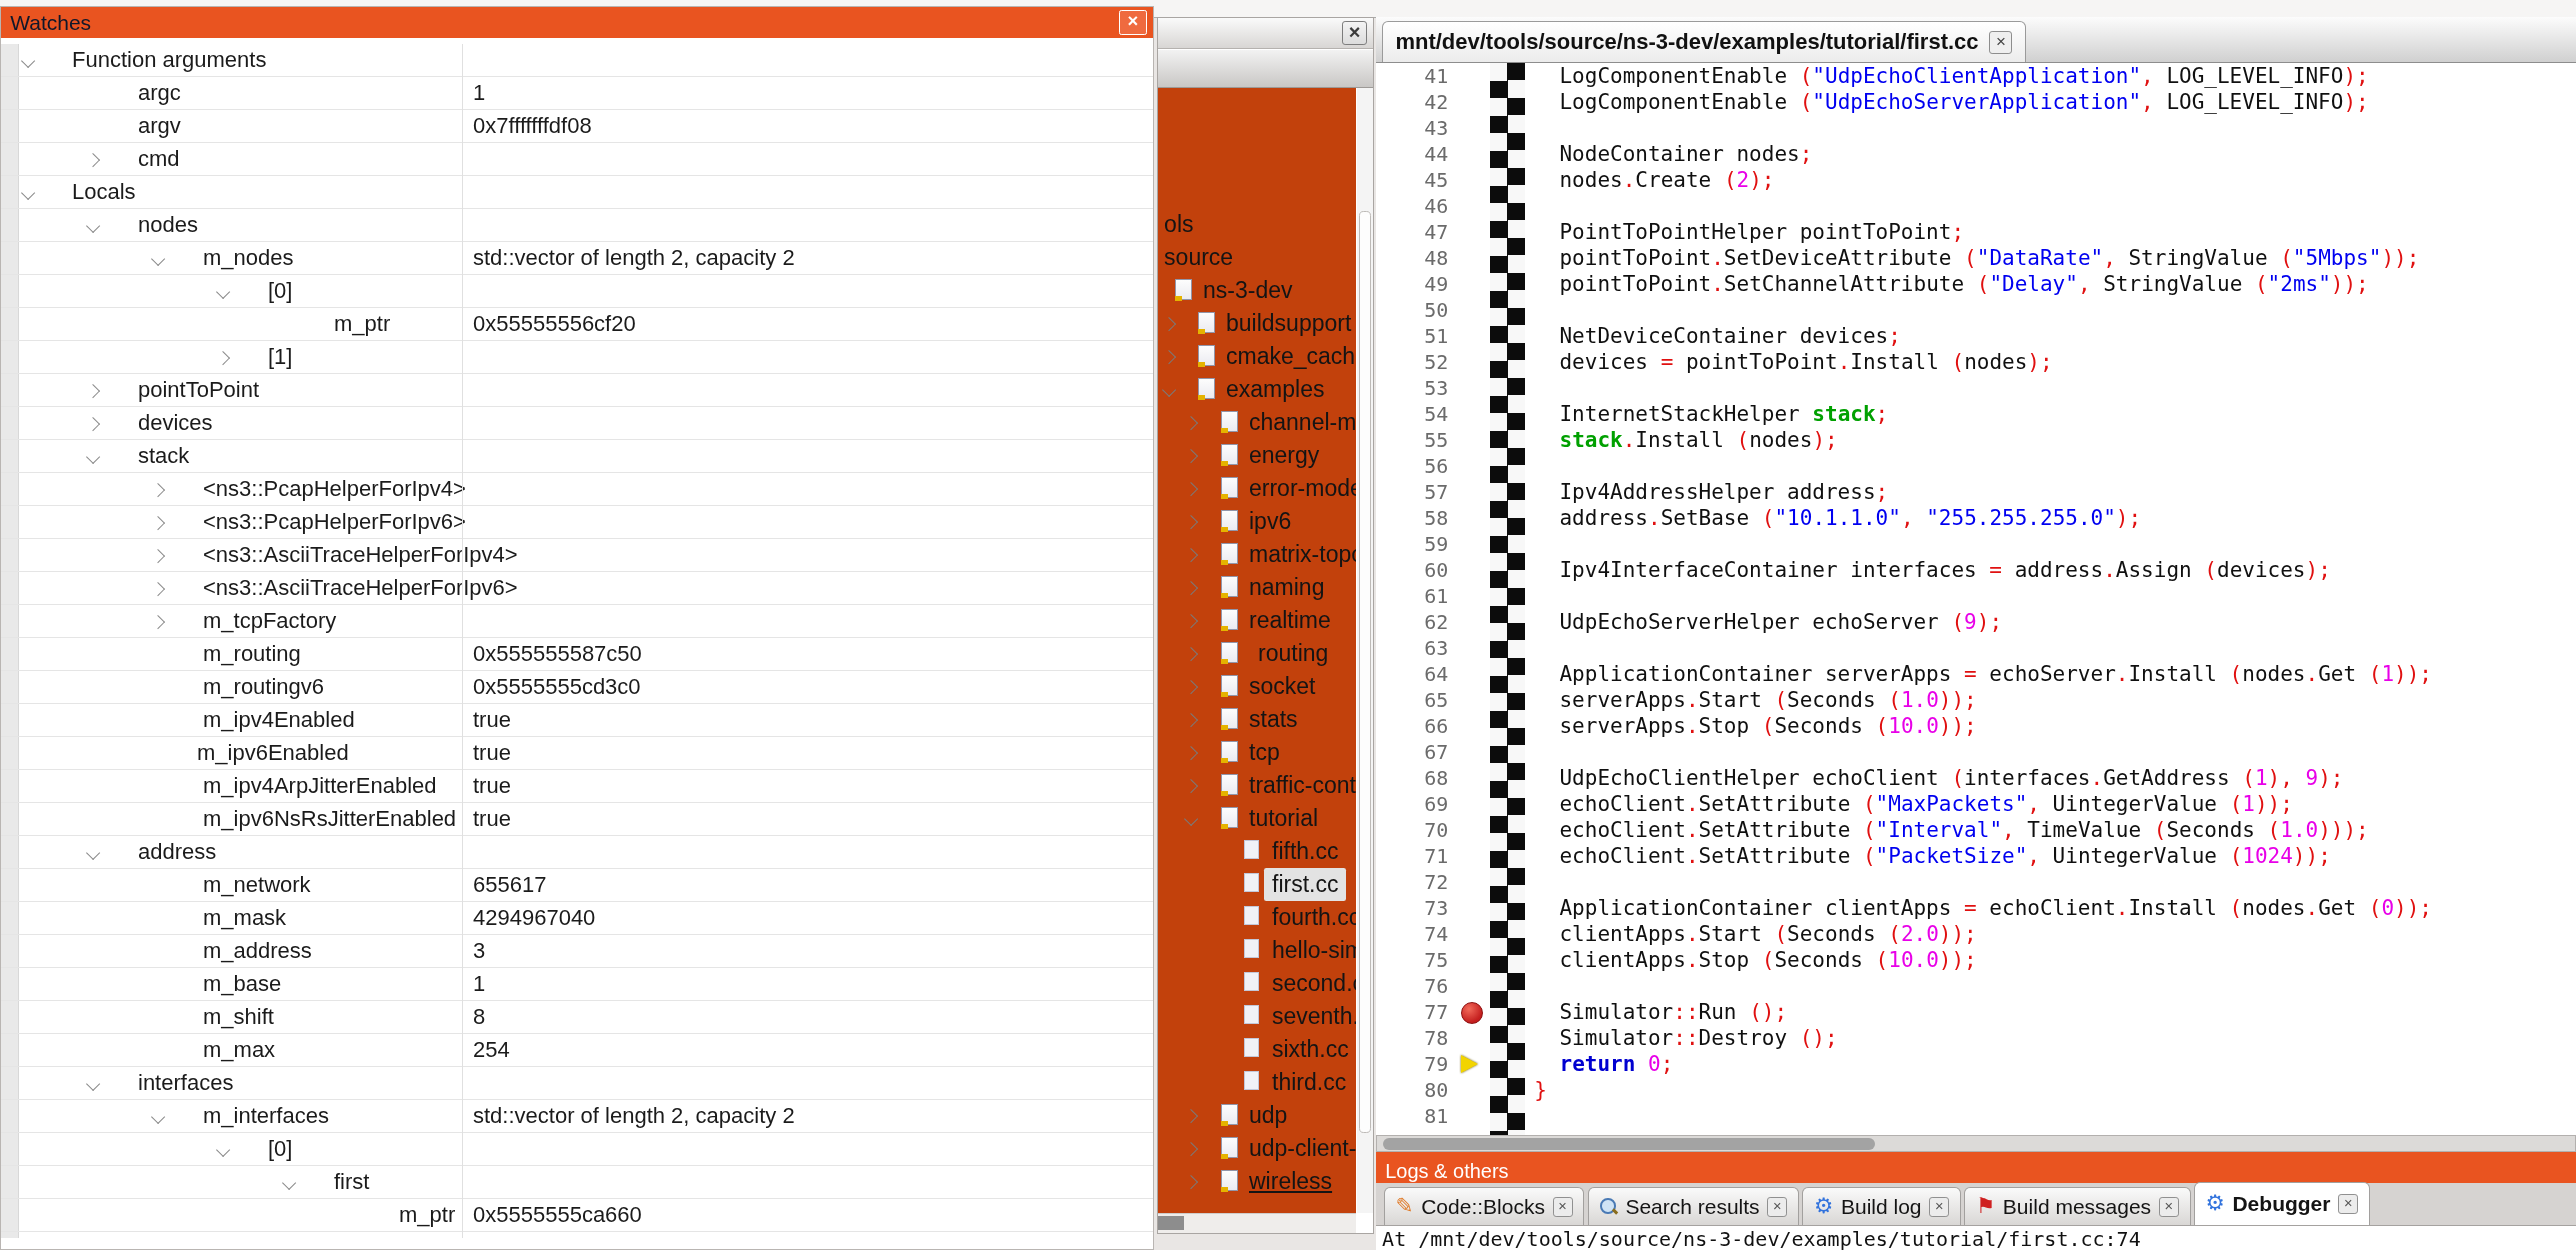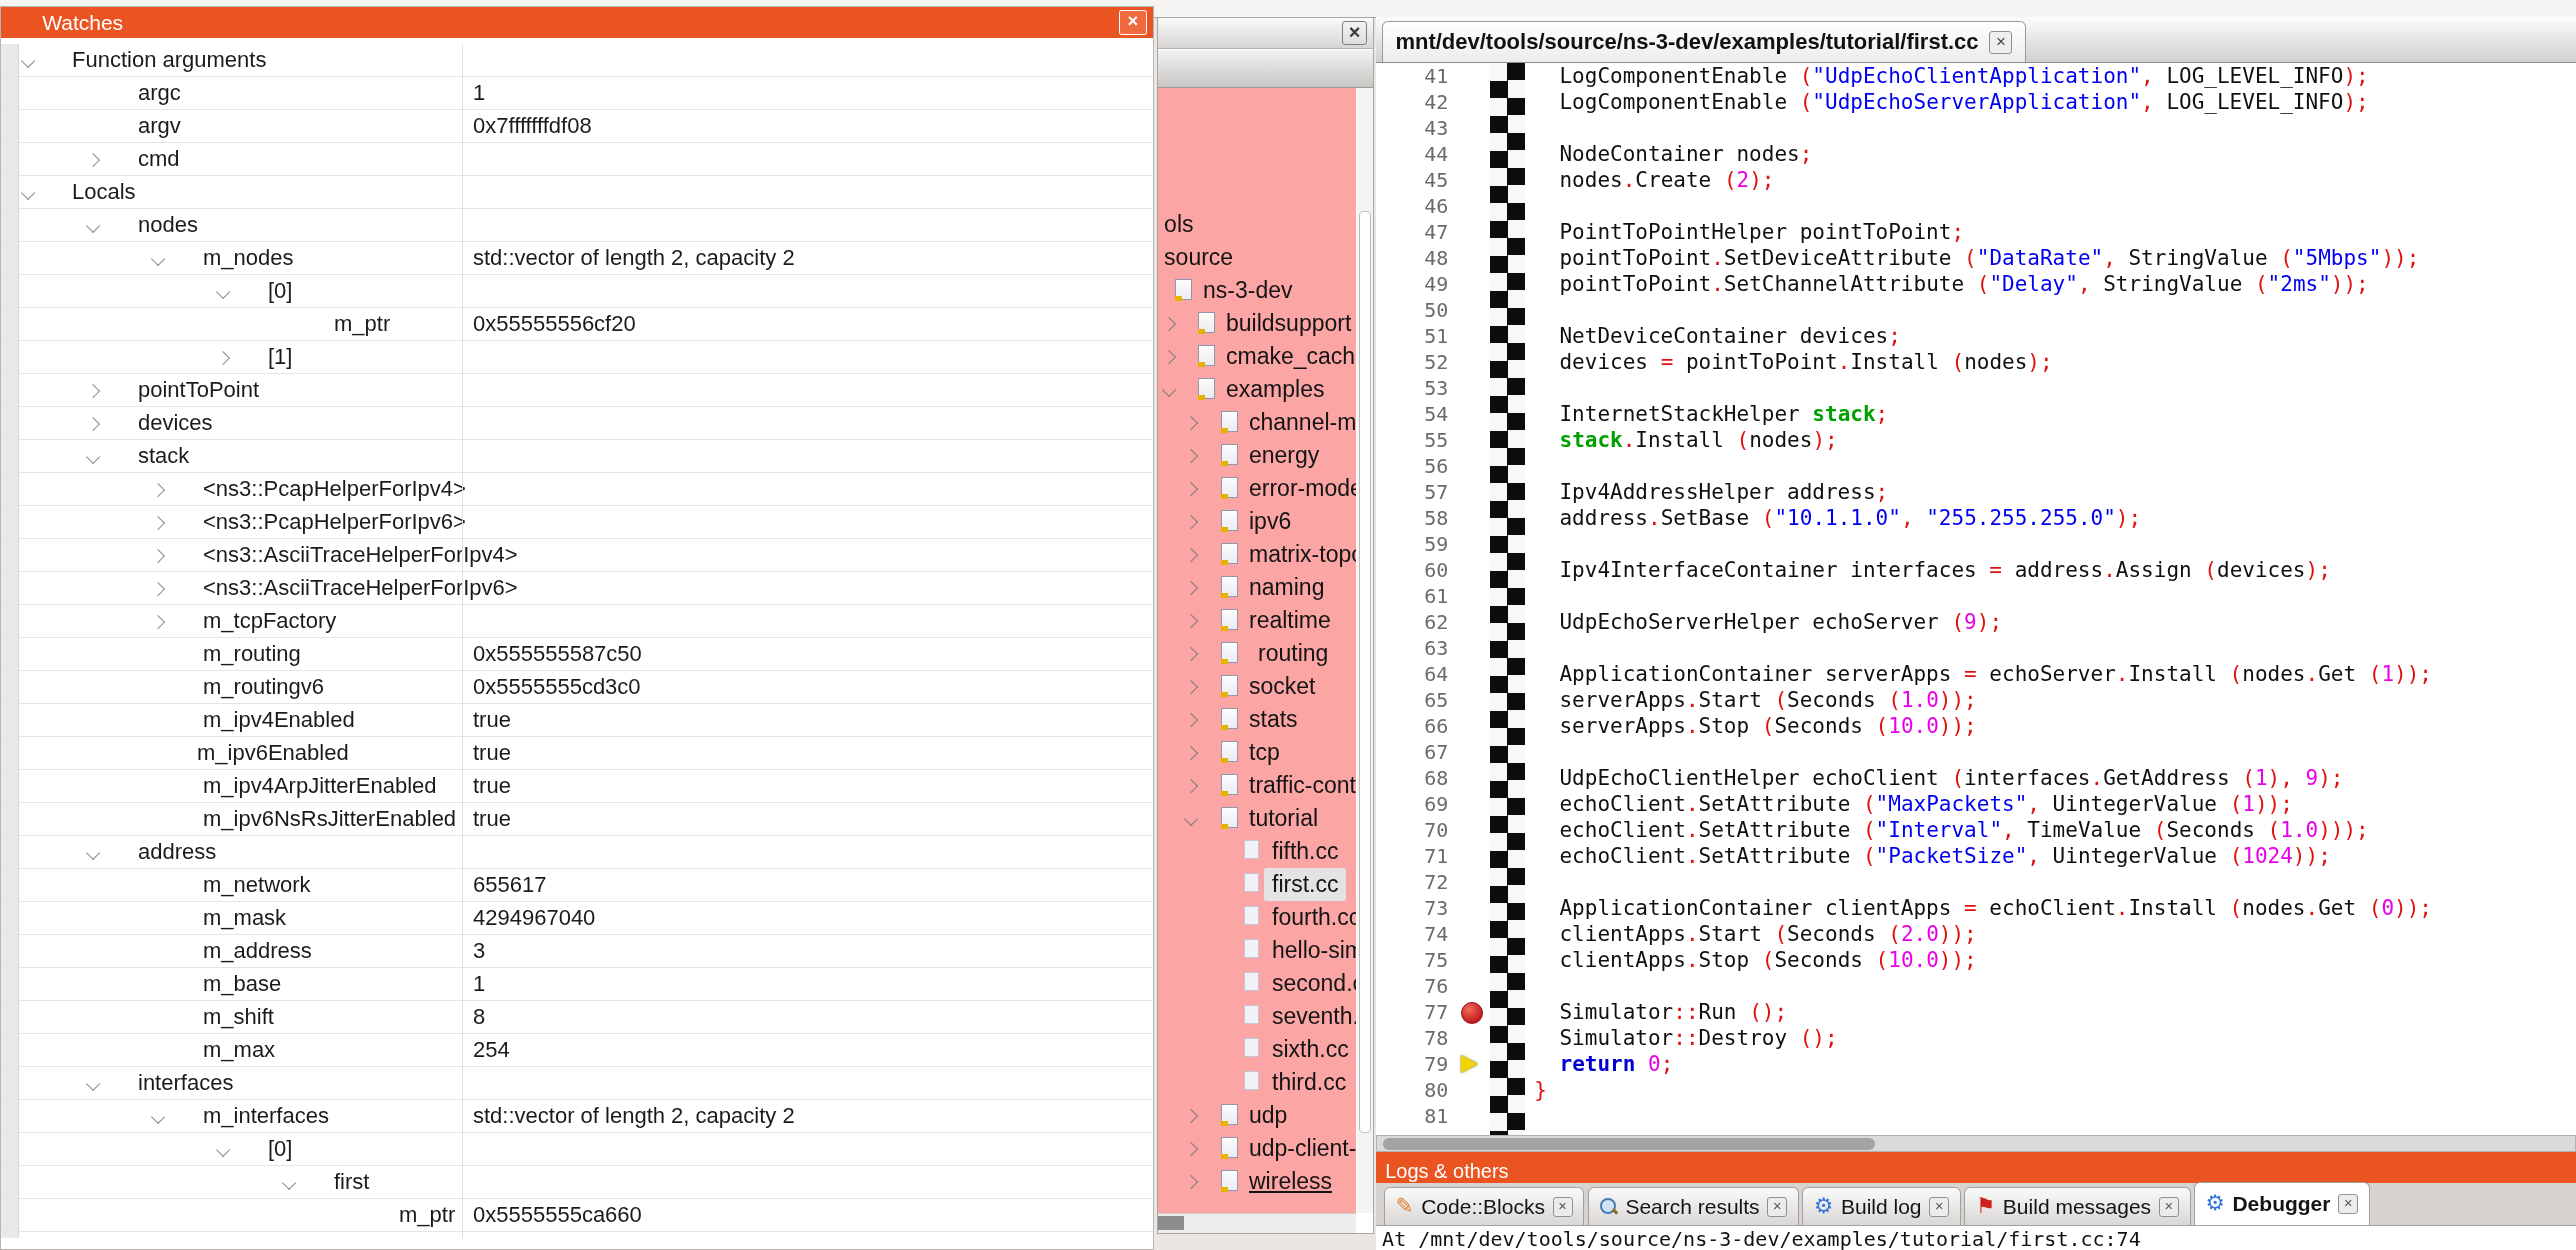--- a/index.html
+++ b/index.html
@@ -8,38 +8,38 @@
     background:#e9e6e4;
     font-family:"Liberation Sans", sans-serif;
     -webkit-font-smoothing:antialiased;
   }
   
   .top-strip{position:absolute;left:0;top:0;width:2576px;height:17px;background:#f6f5f4;border-bottom:1.5px solid #ababab;}
 
   
   .watches{position:absolute;left:0;top:6.1px;width:1154px;height:1244px;background:#ffffff;border:0.8px solid #b9b5b2;box-sizing:border-box;z-index:30;}
   .watches-title{position:absolute;left:0;top:0;width:100%;height:31px;background:var(--accent);display:flex;align-items:center;box-sizing:border-box;padding:0 6.1px 0 9.2px;}
-  .watches-title .wt-label{color:#ffffff;font-size:21px;margin-left:32px;}
+  .watches-title .wt-label{color:#0f172a;font-size:21px;}
   .watches-title .wt-close{margin-left:auto;width:26px;height:23px;border:1.5px solid #ffffff;background:#ef6a3f;color:#ffffff;font-size:18.4px;line-height:20px;text-align:center;font-weight:bold;border-radius:2.3px;}
   .wgrid{position:absolute;left:0;top:37px;right:0;bottom:10.8px;overflow:hidden;background:#ffffff;}
   .wgutter{position:absolute;left:0;top:0;width:17px;height:100%;background:#e9e9e9;border-right:0.8px solid #d8d8d8;}
   .wdivider{position:absolute;left:461px;top:0;width:0.8px;height:100%;background:#e0e0e0;}
   .wrow{position:relative;height:33px;border-bottom:0.8px solid #e5e5e5;box-sizing:border-box;}
   .wrow .chev{position:absolute;top:11.5px;width:9.2px;height:9.2px;border-right:1.5px solid #8a8a8a;border-bottom:1.5px solid #8a8a8a;}
   .chev.open{transform:rotate(45deg);}
   .chev.closed{transform:rotate(-45deg);}
   .wname{position:absolute;top:0;line-height:32px;font-size:22px;color:#1b1b1b;white-space:nowrap;}
   .wval{position:absolute;left:472px;right:3.1px;top:0;line-height:32px;font-size:22px;color:#1b1b1b;white-space:nowrap;overflow:hidden;}
 
   
   .mgmt{position:absolute;left:1157px;top:17px;width:217px;height:1217px;background:#ffffff;border:0.8px solid #a9a5a2;box-sizing:border-box;z-index:10;}
   .mgmt-header{position:absolute;left:0;top:0;width:100%;height:31px;background:linear-gradient(#fafafa,#d8d6d4);border-bottom:0.8px solid #b5b2af;display:flex;align-items:center;justify-content:flex-end;padding-right:6.1px;box-sizing:border-box;}
   .mgmt-close{width:24.6px;height:24.6px;border:1.5px solid #7c7c7c;background:linear-gradient(#f4f4f4,#dcdcdc);border-radius:3.1px;color:#3c3c3c;font-size:20px;font-weight:bold;line-height:21.5px;text-align:center;box-sizing:border-box;}
   .mgmt-tabband{position:absolute;left:0;top:31.5px;width:100%;height:37px;background:linear-gradient(#f2f2f2,#c9c7c5);border-bottom:1.5px solid #9d9a97;}
-  .tree{position:absolute;left:0;top:70px;right:17px;bottom:20px;overflow:hidden;background:#fca5a5;padding-top:120px;box-sizing:border-box;}
+  .tree{position:absolute;left:0;top:70px;right:17px;bottom:20px;overflow:hidden;background:#c2410c;padding-top:120px;box-sizing:border-box;}
   .trow{position:relative;height:33px;white-space:nowrap;}
   .trow .chev{position:absolute;top:11.5px;width:9.2px;height:9.2px;border-right:1.5px solid #7a7a7a;border-bottom:1.5px solid #7a7a7a;}
   .ticon{position:absolute;top:5.4px;width:17px;height:21px;box-sizing:border-box;}
   .ticon.module{border:1.5px solid #9296aa;background:linear-gradient(#fdfdfd,#ebebf1);}
   .ticon.module::after{content:"";position:absolute;left:-1.5px;bottom:-1.5px;width:7px;height:4.6px;background:#e5b300;}
   .ticon.file{border:1.5px solid #c3c7d8;background:#f1f2f7;width:14.6px;height:19px;}
   .tlabel{position:absolute;top:0;line-height:33px;font-size:23px;color:#141414;}
   .tlabel.sel{background:#e3e3e3;border-radius:2.3px;padding:0 7.7px;margin-left:-7.7px;}
   .tree-vscroll{position:absolute;right:0;top:70px;width:16px;bottom:20px;background:#f4f4f4;border-left:0.8px solid #cfcccá;}
   .tree-vthumb{position:absolute;left:2.3px;right:2.3px;top:123px;height:922px;background:#fdfdfd;border:0.8px solid #bdbab7;border-radius:4.6px;box-sizing:border-box;}

